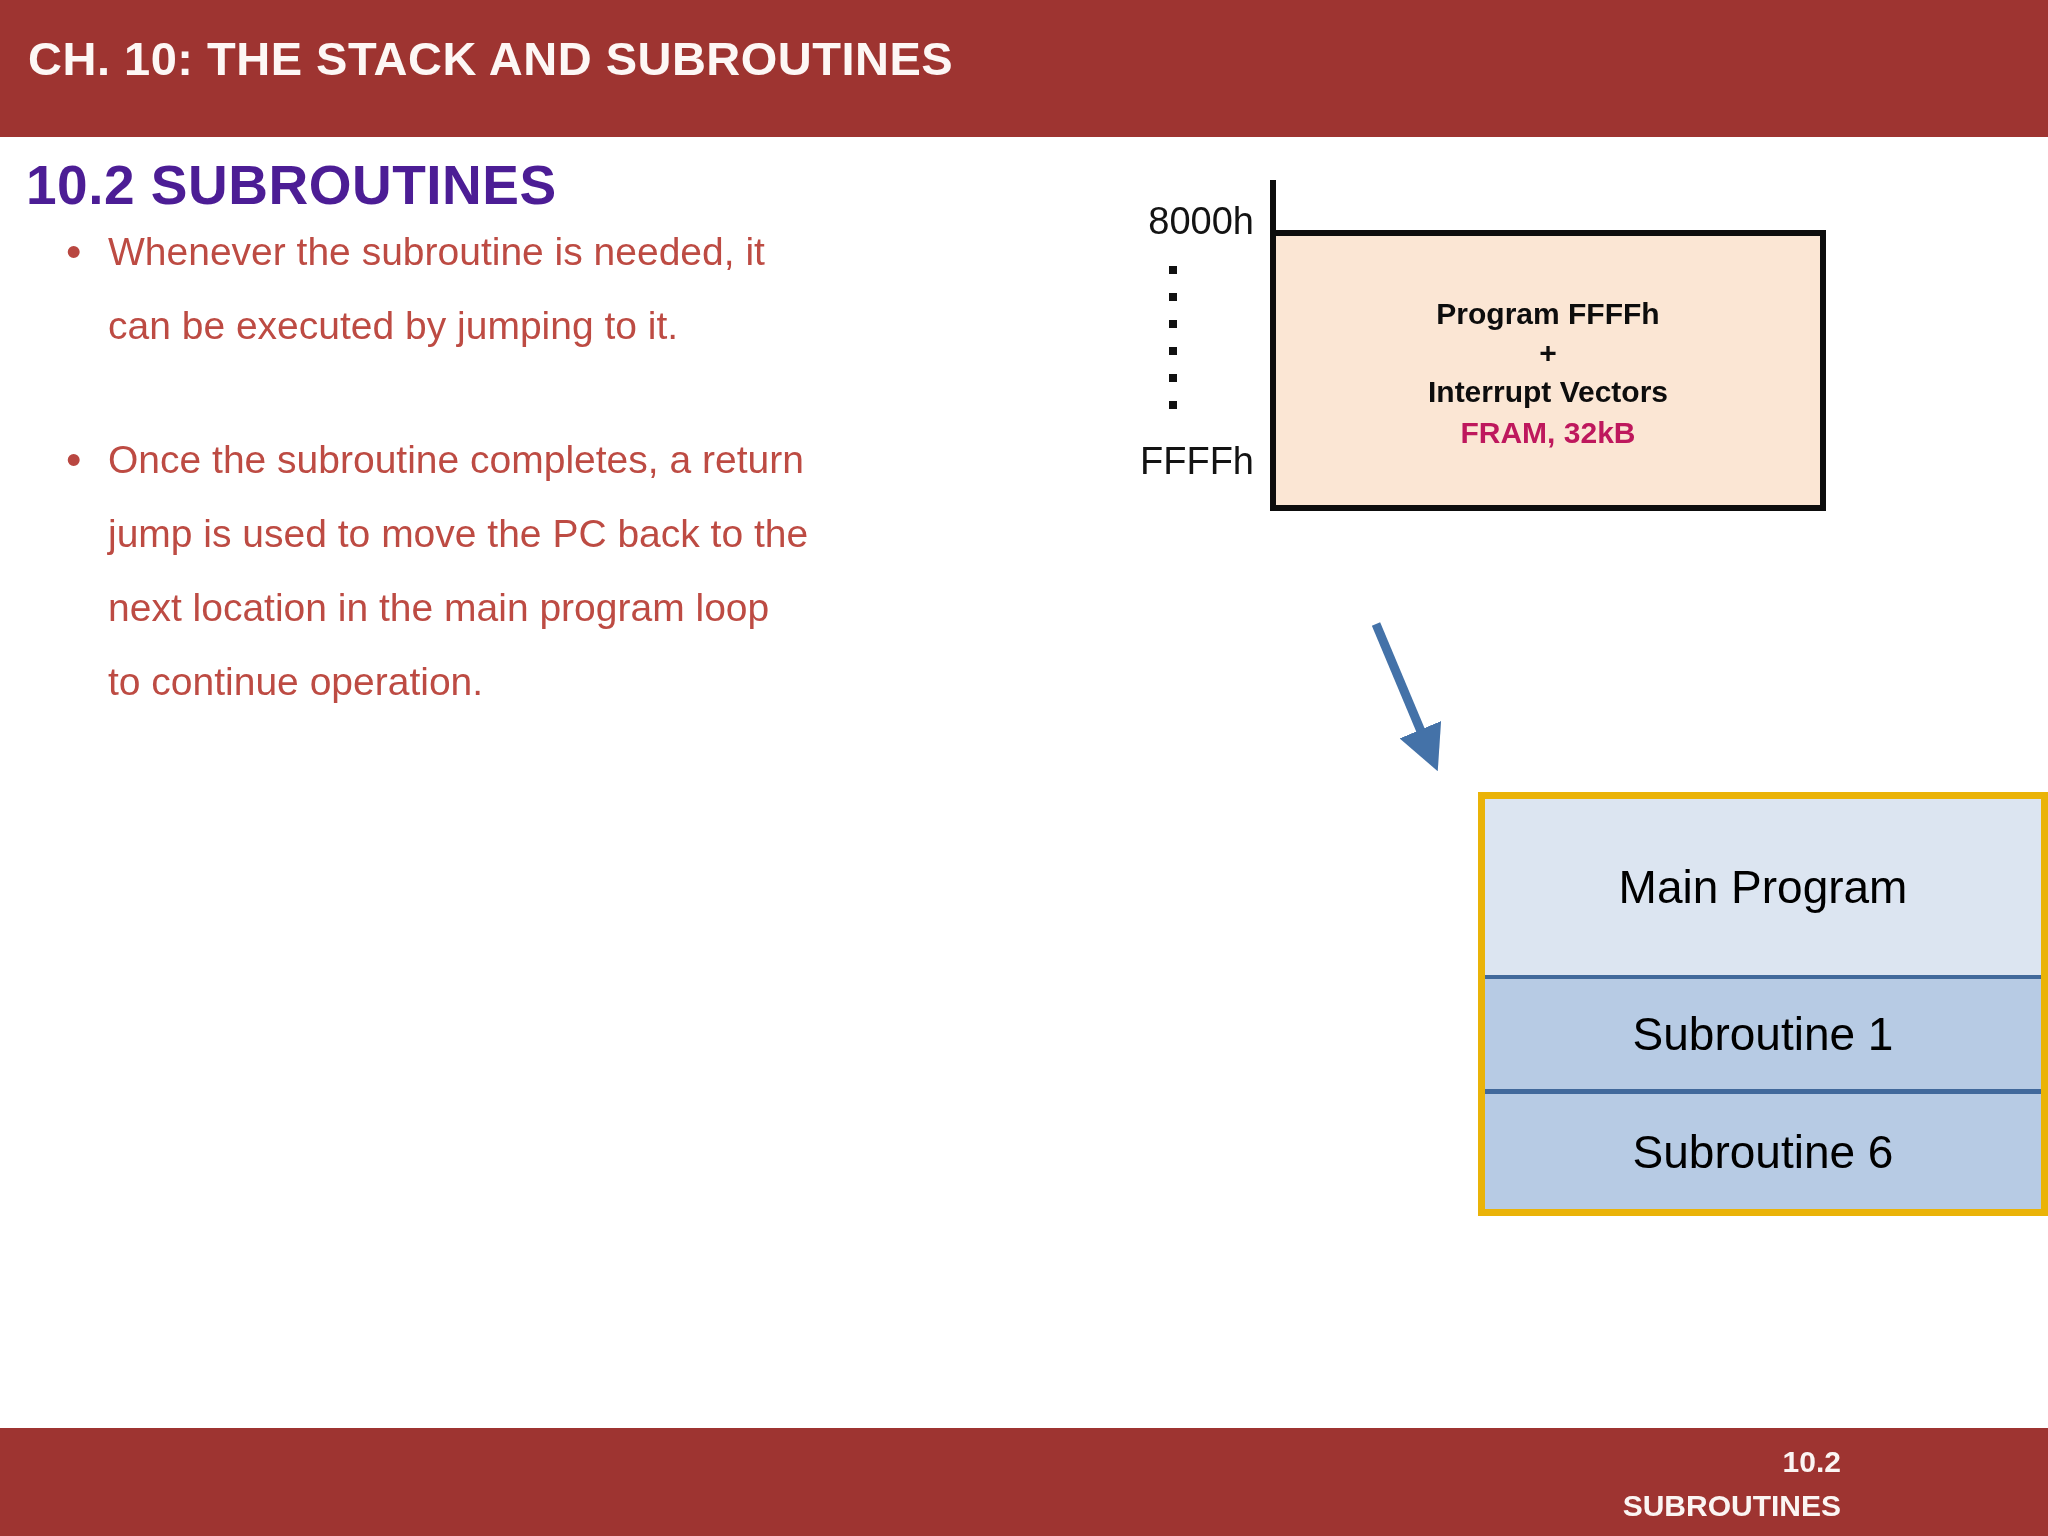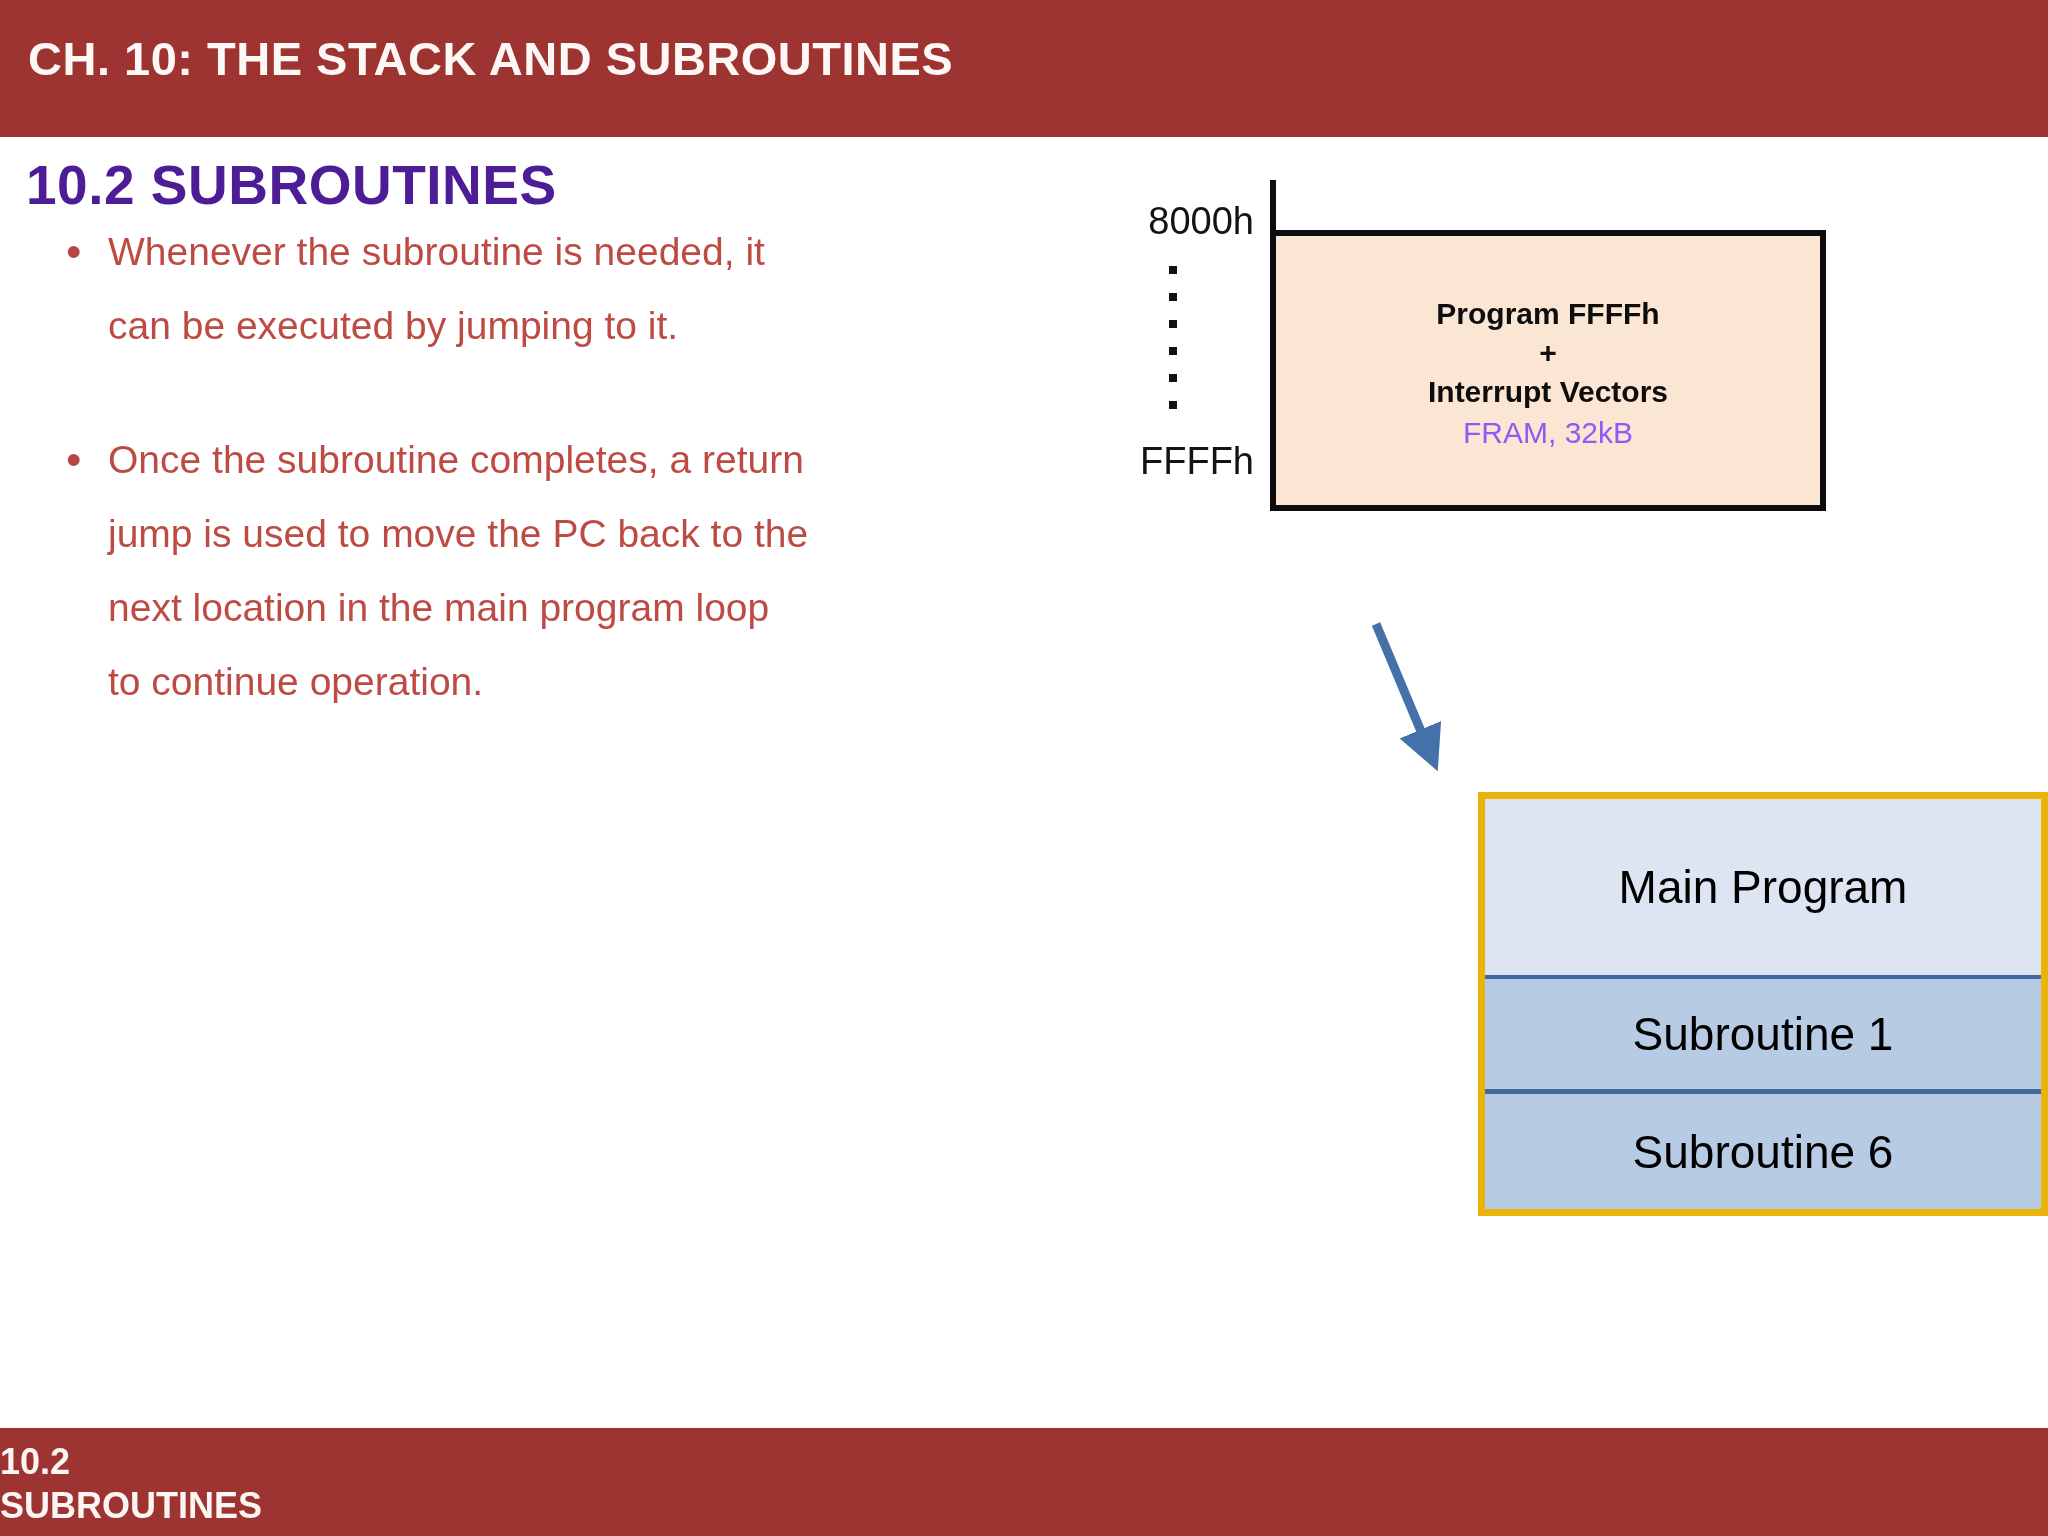--- a/index.html
+++ b/index.html
@@ -121,22 +121,22 @@
     font-family: "Liberation Sans", sans-serif;
   }
   .mem-line-plus {
     font-size: 30px;
     font-weight: bold;
     color: #0d0d0d;
     line-height: 38px;
   }
   .mem-line-reg {
     font-size: 30px;
-    font-weight: normal;
-    color: #8b5cf6;
+    font-weight: bold;
+    color: #be185d;
     line-height: 42px;
   }
   .addr-label {
     position: absolute;
     font-size: 38px;
     color: #131313;
     font-family: "Liberation Sans", sans-serif;
     white-space: nowrap;
   }
   .addr-8000 {
@@ -213,24 +213,24 @@
     bottom: 0;
     width: 2048px;
     height: 108px;
     background: #9e3431;
   }
   .footer-text {
     position: absolute;
     right: 0;
     top: 12px;
     width: 2048px;
-    text-align: left;
+    text-align: right;
     color: #fbf5f3;
     font-weight: bold;
-    font-size: 36px;
+    font-size: 30px;
     line-height: 44px;
     padding-right: 207px;
     box-sizing: border-box;
   }
 </style>
 </head>
 <body>
 
 <div class="header-bar">
   <div class="header-title">CH. 10: THE STACK AND SUBROUTINES</div>

